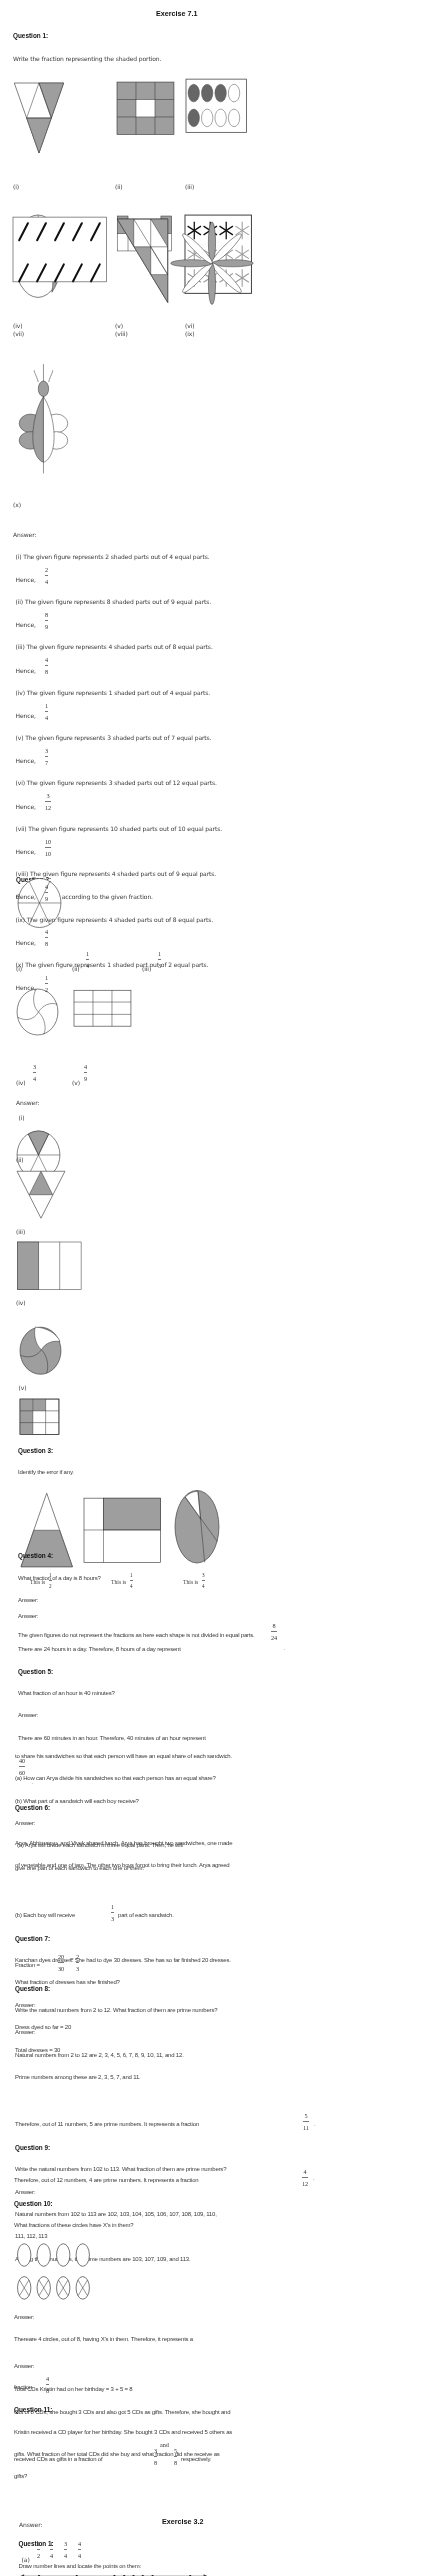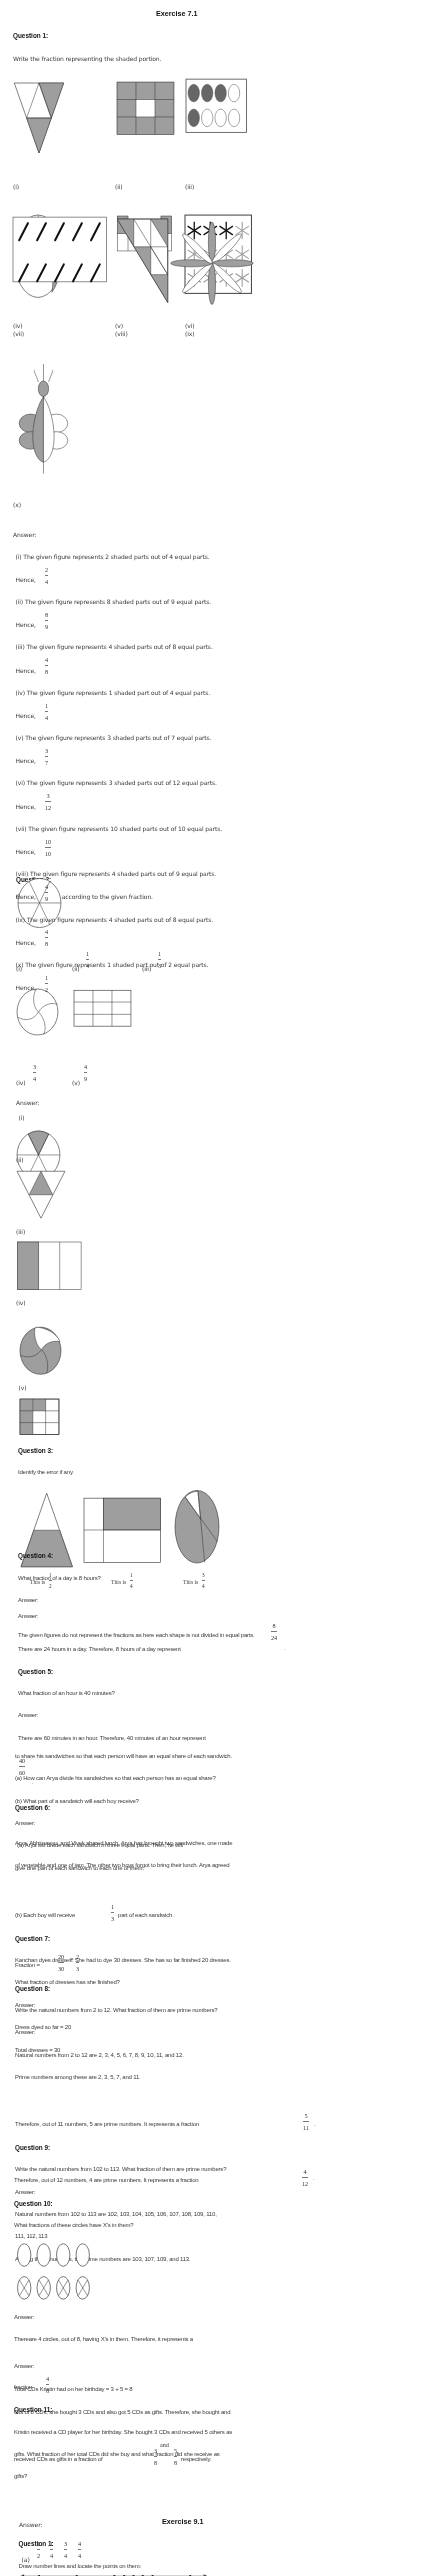--- a/index.html
+++ b/index.html
@@ -519,21 +519,21 @@
 <div class="fr" style="left:154px;top:2447px;">
     <span class="n">3</span>
     <span class="d">8</span>
   </div>
 <div class="abs" style="left:160px;top:2441px;font-family:'Liberation Serif',serif;font-size:6.2px;color:#333;">and</div>
 <div class="fr" style="left:174px;top:2447px;">
     <span class="n">5</span>
     <span class="d">8</span>
   </div>
 <div class="abs tn" style="left:181px;top:2456px;">respectively.</div>
-<div class="abs title" style="left:162px;top:2517px;">Exercise 9.1</div>
+<div class="abs title" style="left:162px;top:2517px;">Exercise 3.2</div>
 <div class="abs h" style="left:18.5px;top:2540px;">Question 1:</div>
 <div class="abs tn" style="left:18.5px;top:2563px;">Draw number lines and locate the points on them:</div>
 <div class="abs t" style="left:19px;top:2521px;">Answer:</div>
 <div class="abs t" style="left:21.6px;top:2556px;">(a)</div>
 <div class="fr" style="left:37px;top:2540px;">
     <span class="n">1</span>
     <span class="d">2</span>
   </div>
 <div class="fr" style="left:50px;top:2540px;">
     <span class="n">1</span>

